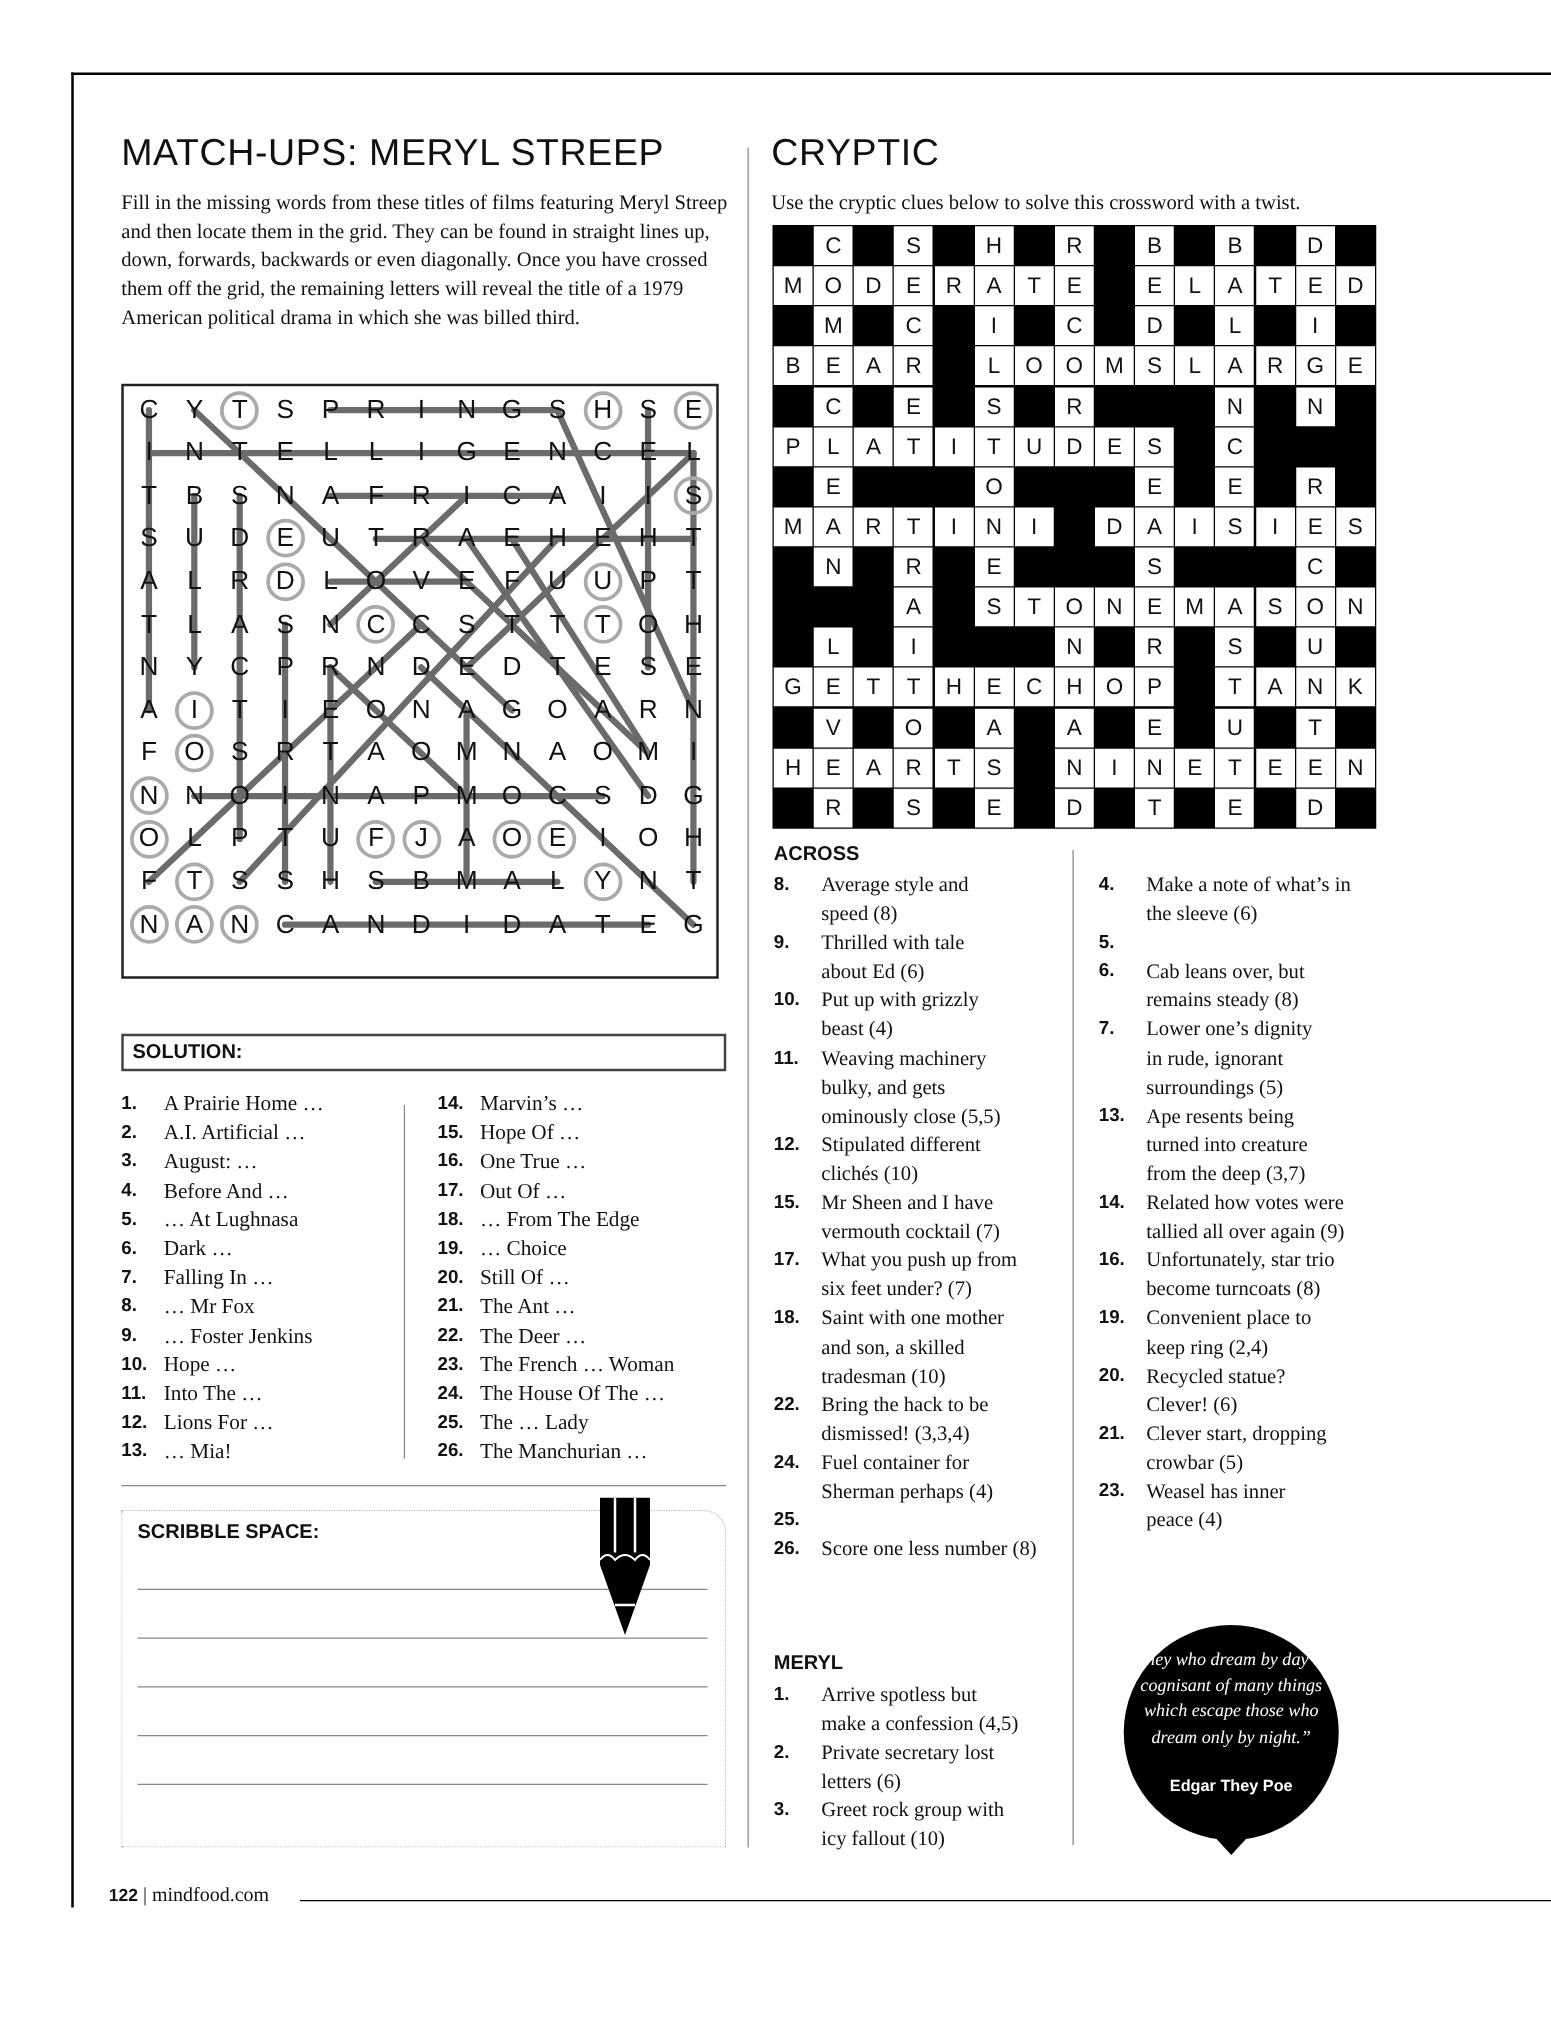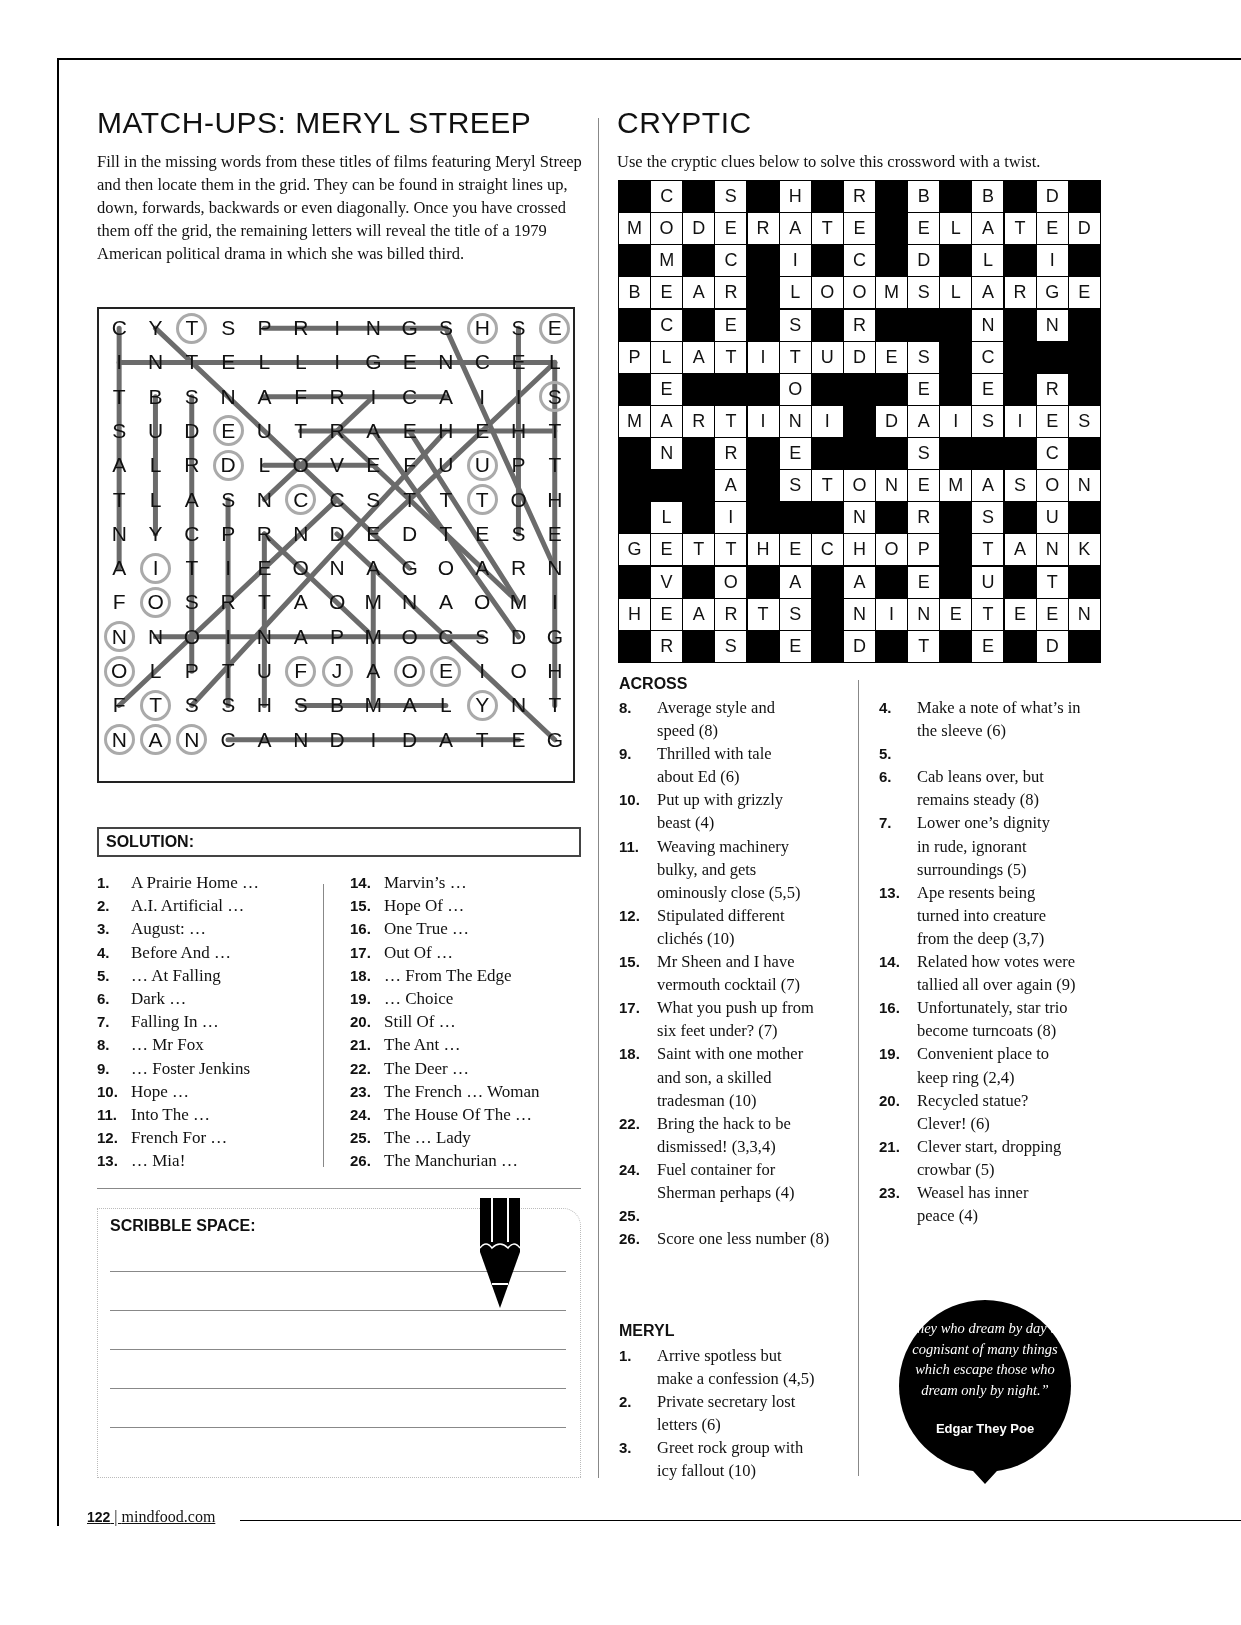--- a/index.html
+++ b/index.html
@@ -31,21 +31,21 @@
   .cw{position:absolute;left:618px;top:180px;width:483px;height:483px;background:#000;}
   .cw-cell{position:absolute;width:31px;height:31px;background:#fff;display:flex;align-items:center;justify-content:center;font-family:"Liberation Sans",sans-serif;font-size:18px;color:#111;}
   .clue-head{position:absolute;margin:0;font-family:"Liberation Sans",sans-serif;font-weight:700;font-size:16px;}
   .clues{position:absolute;list-style:none;margin:0;padding:0;font-size:16.5px;line-height:23.1px;}
   .clues li{display:flex;}
   .clues .num{font-family:"Liberation Sans",sans-serif;font-weight:700;font-size:15px;width:38px;flex:none;}
   .clue-divider{position:absolute;left:858px;top:680px;width:1px;height:796px;background:#888;}
   .quote{position:absolute;left:893px;top:1300px;width:184px;height:184px;}
   .quote-text{position:absolute;left:900px;top:1318px;width:170px;text-align:center;color:#fff;font-style:italic;font-size:14.5px;line-height:20.5px;}
   .quote-author{position:absolute;left:900px;top:1421px;width:170px;text-align:center;color:#fff;font-family:"Liberation Sans",sans-serif;font-weight:700;font-size:13px;}
-  .footer{position:absolute;left:87px;top:1508px;font-size:16px;text-decoration:underline;}
+  .footer{position:absolute;left:87px;top:1508px;font-size:16px;}
   .footer b{font-family:"Liberation Sans",sans-serif;font-size:14px;}
 </style>
 </head>
 <body>
 
 <div class="frame-top"></div>
 <div class="frame-left"></div>
 <div class="frame-bottom"></div>
 <div class="col-divider"></div>
 
@@ -605,21 +605,21 @@
     <li>
       <span class="num">3.</span>
       <span>August: …</span>
     </li>
     <li>
       <span class="num">4.</span>
       <span>Before And …</span>
     </li>
     <li>
       <span class="num">5.</span>
-      <span>… At Falling</span>
+      <span>… At Lughnasa</span>
     </li>
     <li>
       <span class="num">6.</span>
       <span>Dark …</span>
     </li>
     <li>
       <span class="num">7.</span>
       <span>Falling In …</span>
     </li>
     <li>
@@ -633,21 +633,21 @@
     <li>
       <span class="num">10.</span>
       <span>Hope …</span>
     </li>
     <li>
       <span class="num">11.</span>
       <span>Into The …</span>
     </li>
     <li>
       <span class="num">12.</span>
-      <span>French For …</span>
+      <span>Lions For …</span>
     </li>
     <li>
       <span class="num">13.</span>
       <span>… Mia!</span>
     </li>
   </ul>
 <div class="sol-divider"></div>
 <ul class="sol-list" id="sol-right" style="left:350px;top:871px;width:235px;">
     <li>
       <span class="num">14.</span>

